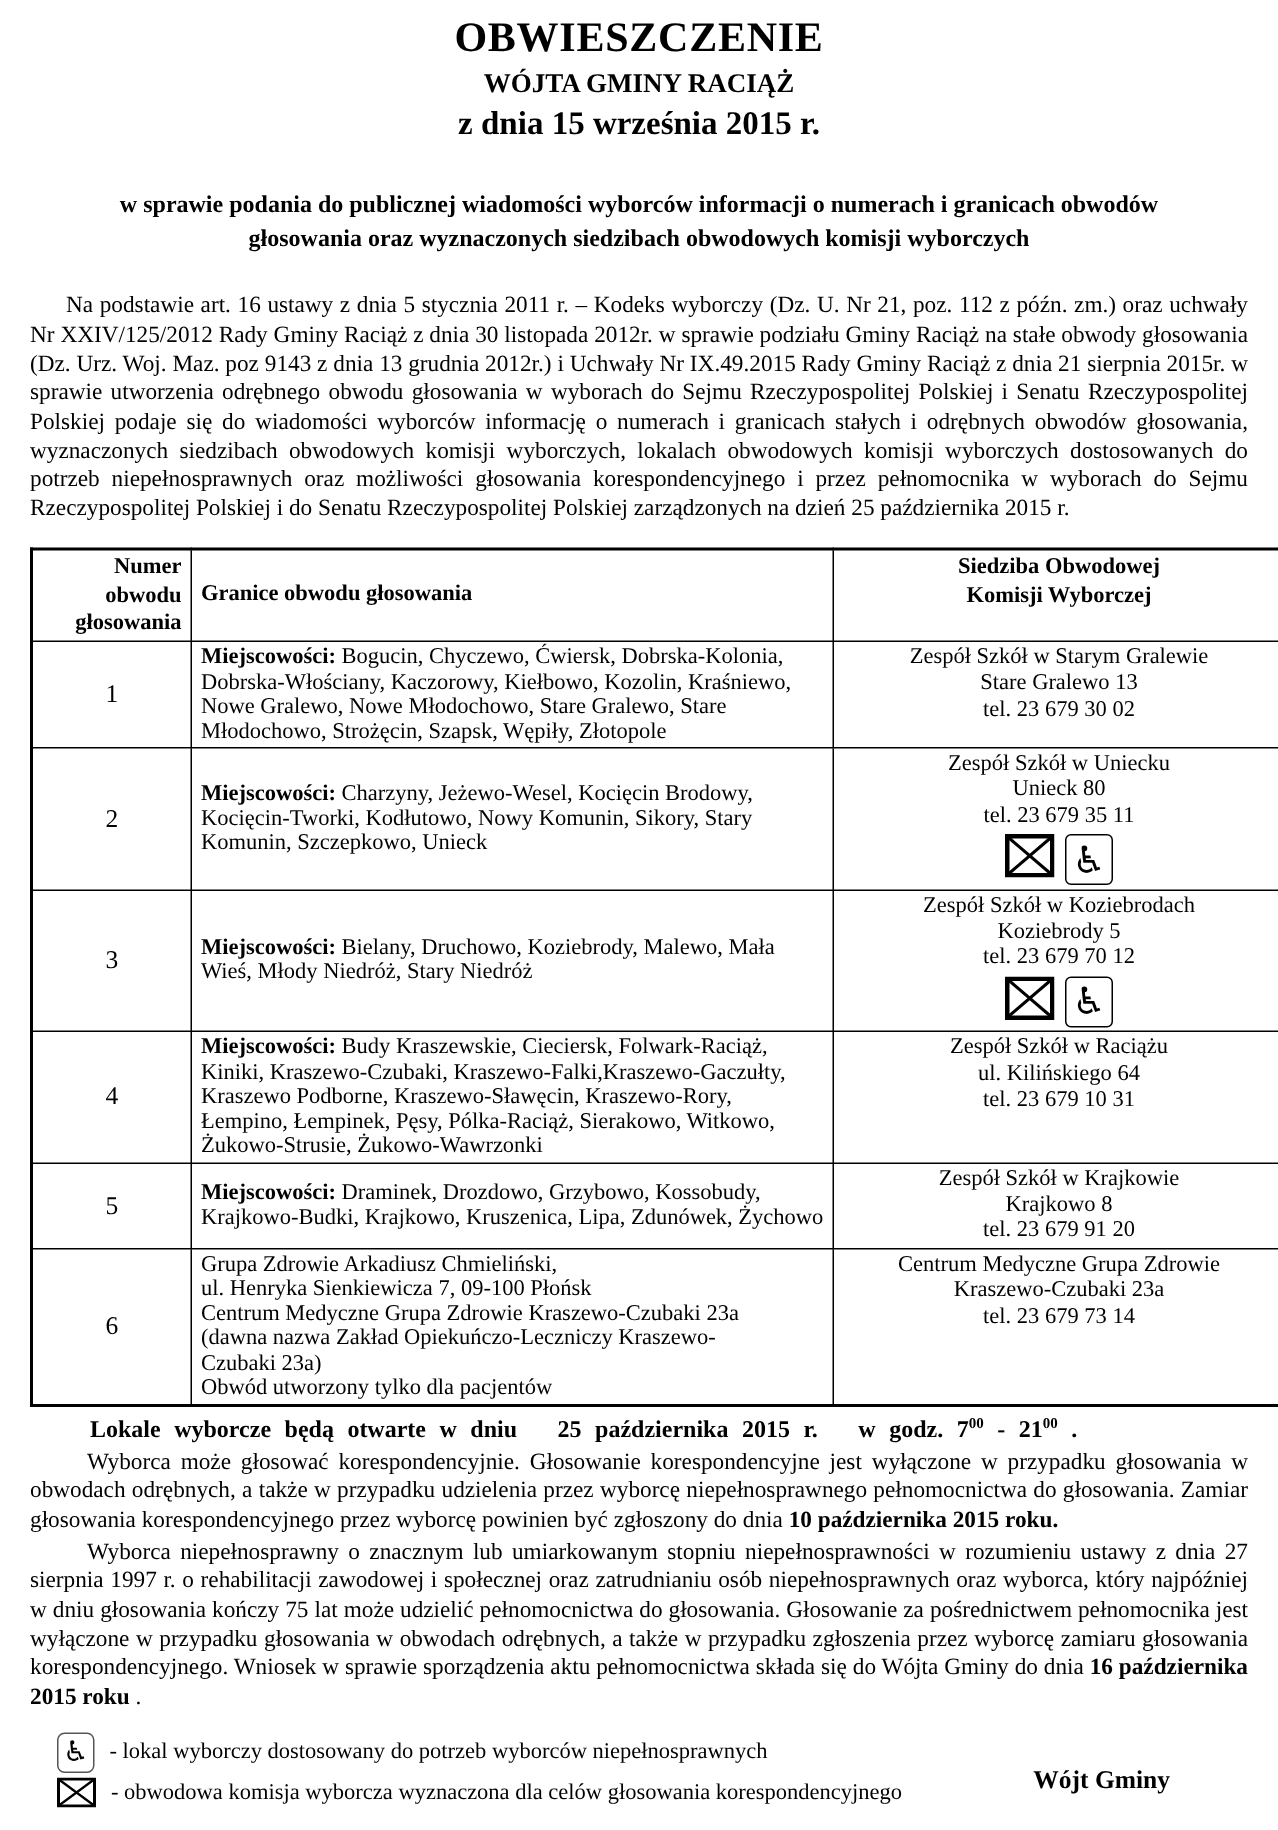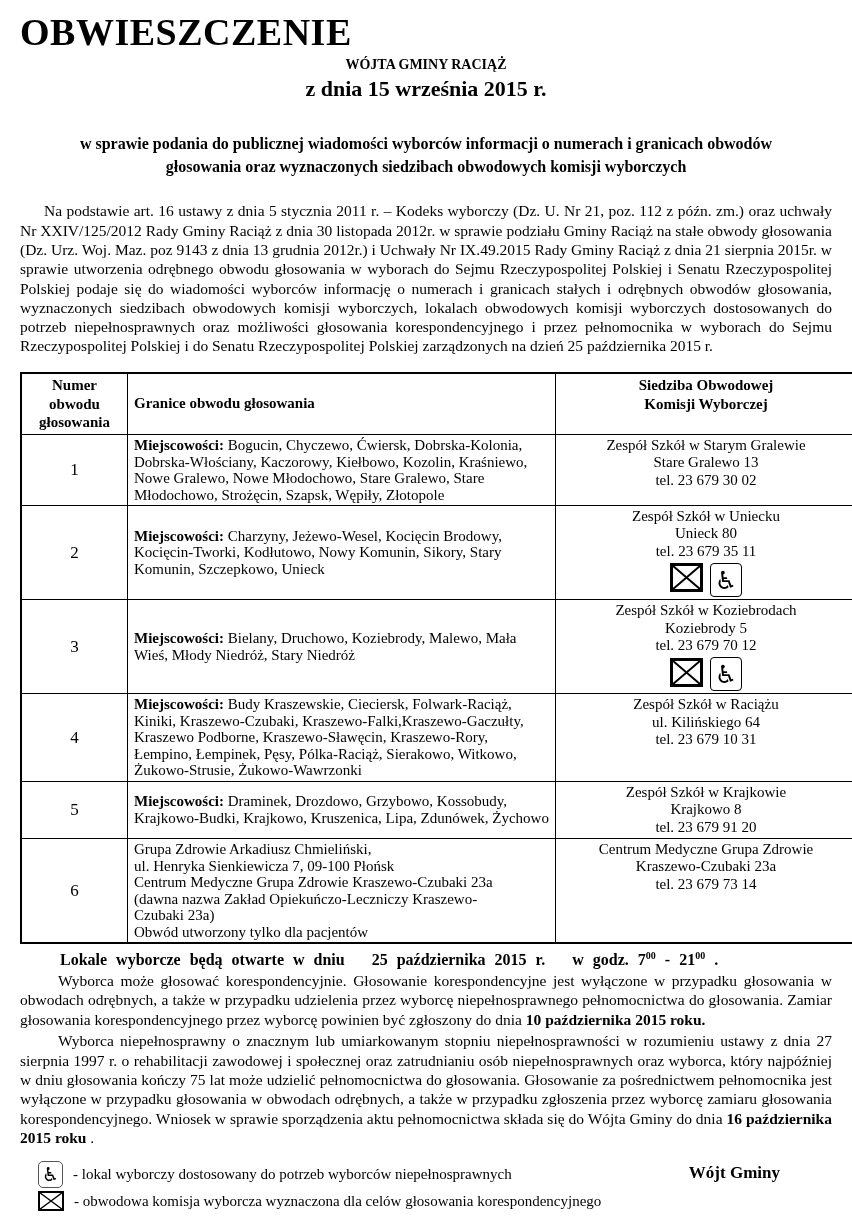--- a/index.html
+++ b/index.html
@@ -2,49 +2,49 @@
 <html lang="pl"><head>
 <meta charset="utf-8">
 <style>
   html,body{margin:0;padding:0;background:#fff;}
   .page{
     width:852px;height:1220px;box-sizing:border-box;
     padding:6px 20px 0 20px;overflow:hidden;
     font-family:"Liberation Serif","DejaVu Serif",serif;
     color:#000;background:#fff;
   }
-  .title{font-size:38px;font-weight:bold;margin:4px 0 0;letter-spacing:.5px;}
-  .sub1{text-align:center;font-size:14px;font-weight:bold;margin-top:3px;}
+  .title{text-align:center;font-size:28px;font-weight:bold;margin:4px 0 0;letter-spacing:.5px;}
+  .sub1{text-align:center;font-size:18px;font-weight:bold;margin-top:3px;}
   .sub2{text-align:center;font-size:22px;font-weight:bold;margin-top:3px;}
   .subject{text-align:center;font-size:16px;font-weight:bold;margin:30px 40px 0;line-height:1.45;}
   .intro{font-size:15.5px;line-height:1.245;text-align:justify;margin:23px 0 16px;text-indent:24px;}
 
   table.districts{border-collapse:collapse;width:812px;margin-top:9px;font-size:15px;border:2px solid #000;table-layout:fixed;}
   .districts th,.districts td{border:1px solid #000;padding:2px 6px;}
-  .h-num{width:93px;text-align:center;vertical-align:top;font-weight:bold;padding:4px 4px 4px 6px;line-height:1.25;font-size:15px;}
+  .h-num{width:93px;text-align:right;vertical-align:top;font-weight:bold;padding:4px 4px 4px 6px;line-height:1.25;font-size:15px;}
   .h-bound{width:415px;text-align:left;vertical-align:middle;font-weight:bold;font-size:15px;}
   .h-seat{width:288px;text-align:center;vertical-align:top;font-weight:bold;padding-top:5px;line-height:1.3;font-size:15px;}
   .c-num{text-align:center;vertical-align:middle;font-size:17px;}
   .c-bound{vertical-align:middle;line-height:1.1;padding:4px 8px;}
   .c-seat{text-align:center;vertical-align:top;line-height:1.16;padding-top:4px;}
   .icon-row{display:flex;justify-content:center;align-items:center;gap:7px;margin-top:3px;}
 
   .wc{display:inline-flex;align-items:center;justify-content:center;width:30px;height:32px;
       border:1.5px solid #000;border-radius:4px;font-family:"DejaVu Sans",sans-serif;font-size:25px;line-height:1;background:#fff;}
   .wc-sm{width:23px;height:25px;font-size:19px;border-radius:5px;border-color:#555;}
 
   .open-line{font-size:16px;font-weight:bold;margin:7px 0 0;text-indent:40px;word-spacing:5px;white-space:nowrap;}
   .open-line sup{font-size:10px;vertical-align:super;line-height:0;}
   .para{font-size:15.5px;line-height:1.25;text-align:justify;margin:2px 0 0;text-indent:38px;}
   .para .bi{font-weight:bold;}
 
   .footer{position:relative;margin-top:14px;padding-left:18px;}
   .legend-row{display:flex;align-items:center;gap:10px;font-size:15px;margin-top:3px;}
   .legend-icon{display:inline-flex;align-items:center;}
-  .signature{position:absolute;right:52px;top:2px;font-size:17px;font-weight:bold;}
+  .signature{position:absolute;right:52px;top:22px;font-size:17px;font-weight:bold;}
 </style>
 </head>
 <body>
 
 <div class="page">
 
   <h1 class="title">OBWIESZCZENIE</h1>
   <div class="sub1">WÓJTA GMINY RACIĄŻ</div>
   <div class="sub2">z dnia 15 września 2015 r.</div>
   <div class="subject">w sprawie podania do publicznej wiadomości wyborców informacji o numerach i granicach obwodów głosowania oraz wyznaczonych siedzibach obwodowych komisji wyborczych</div>

